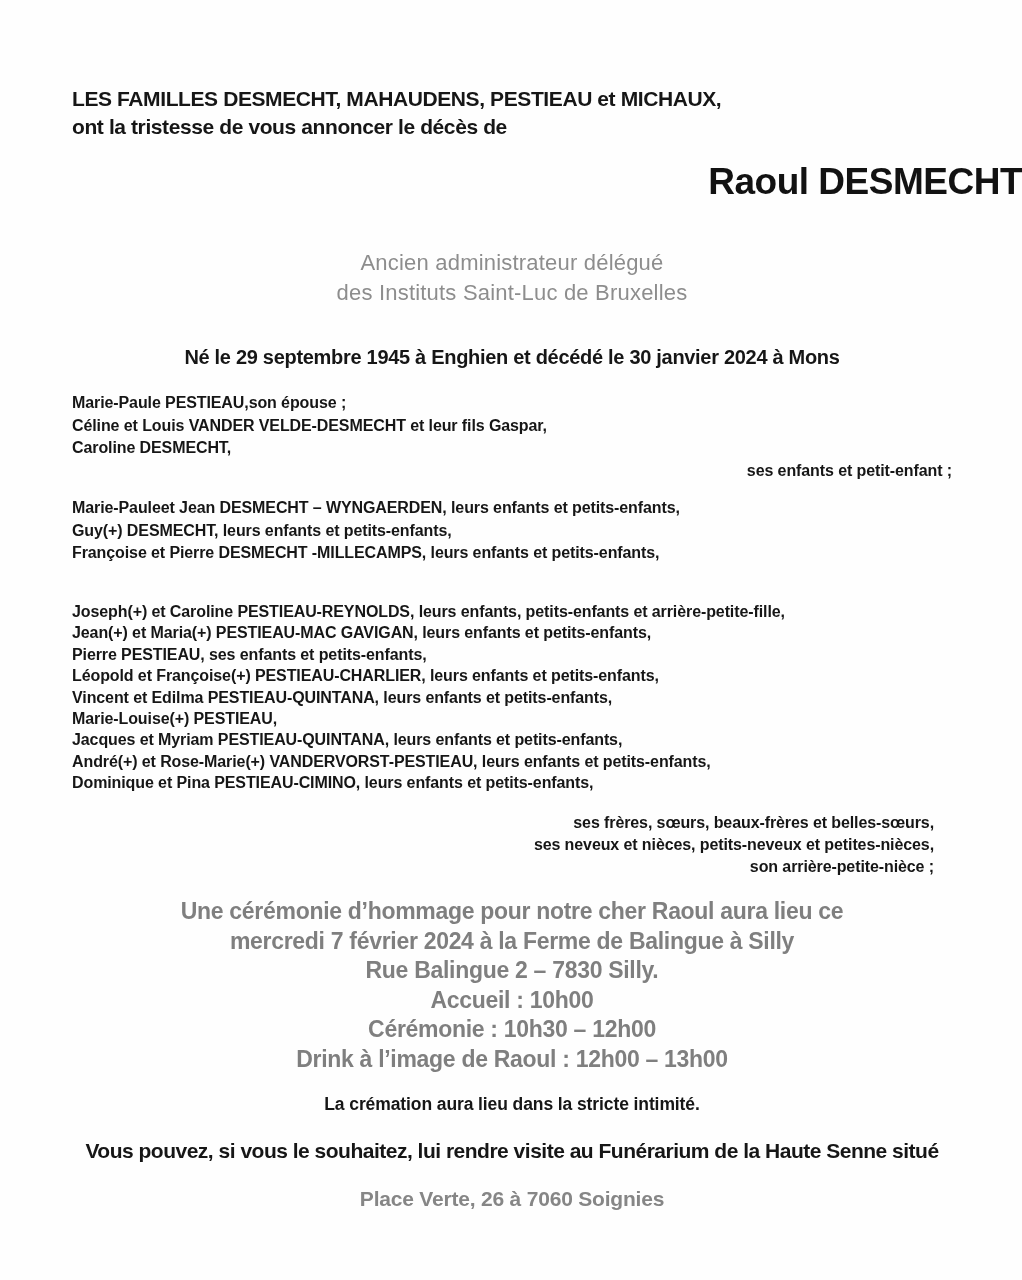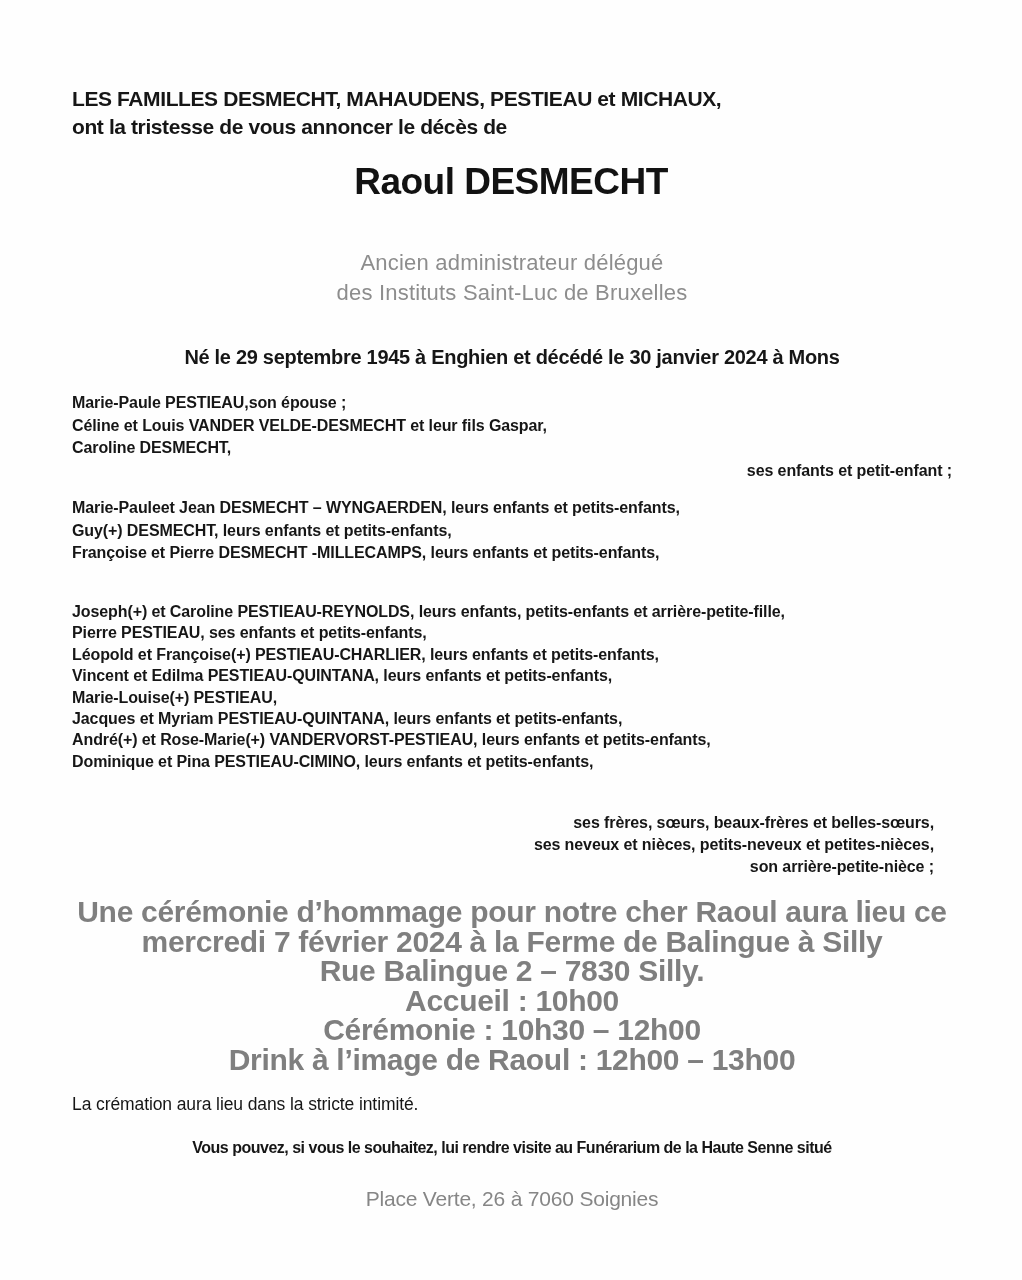--- a/index.html
+++ b/index.html
@@ -29,21 +29,21 @@
     font-weight: 700;
     line-height: 28px;
     letter-spacing: -0.4px;
   }
   .deceased-name {
     position: absolute;
     top: 160px;
     left: 0;
     right: 0;
     margin: 0;
-    text-align: center;
+    text-align: right;
     font-size: 37px;
     font-weight: 700;
     line-height: 44px;
     letter-spacing: -0.5px;
     color: #121212;
   }
   .subtitle {
     top: 248px;
     font-size: 22px;
     font-weight: 400;
@@ -73,45 +73,45 @@
   }
   .align-right { text-align: right; }
   .relatives-block {
     top: 812px;
     right: 88px;
     line-height: 22px;
     text-align: right;
   }
   .ceremony {
     top: 897px;
-    font-size: 30px;
+    font-size: 23px;
     font-weight: 700;
     line-height: 29.6px;
     color: #7f7f7f;
     text-align: center;
     letter-spacing: -0.3px;
   }
   .cremation-note {
     top: 1094px;
     font-size: 17.5px;
-    font-weight: 400;
-    text-align: left;
+    font-weight: 700;
+    text-align: center;
     letter-spacing: -0.1px;
   }
   .visit-note {
     top: 1139px;
-    font-size: 16px;
+    font-size: 21px;
     font-weight: 700;
     text-align: center;
     letter-spacing: -0.5px;
   }
   .funerarium {
     top: 1185px;
     font-size: 21px;
-    font-weight: 400;
+    font-weight: 700;
     line-height: 28px;
     color: #868686;
     text-align: center;
     letter-spacing: -0.2px;
   }
 </style>
 </head>
 <body>
 
 <div class="page">
@@ -141,20 +141,21 @@
   </div>
 
   <div class="block names family-block-2">
     <div>Marie-Pauleet Jean DESMECHT – WYNGAERDEN, leurs enfants et petits-enfants,</div>
     <div>Guy(+) DESMECHT, leurs enfants et petits-enfants,</div>
     <div>Françoise et Pierre DESMECHT -MILLECAMPS, leurs enfants et petits-enfants,</div>
   </div>
 
   <div class="block names family-block-3">
     <div>Joseph(+) et Caroline PESTIEAU-REYNOLDS, leurs enfants, petits-enfants et arrière-petite-fille,</div>
+    <div>Jean(+) et Maria(+) PESTIEAU-MAC GAVIGAN, leurs enfants et petits-enfants,</div>
     <div>Pierre PESTIEAU, ses enfants et petits-enfants,</div>
     <div>Léopold et Françoise(+) PESTIEAU-CHARLIER, leurs enfants et petits-enfants,</div>
     <div>Vincent et Edilma PESTIEAU-QUINTANA, leurs enfants et petits-enfants,</div>
     <div>Marie-Louise(+) PESTIEAU,</div>
     <div>Jacques et Myriam PESTIEAU-QUINTANA, leurs enfants et petits-enfants,</div>
     <div>André(+) et Rose-Marie(+) VANDERVORST-PESTIEAU, leurs enfants et petits-enfants,</div>
     <div>Dominique et Pina PESTIEAU-CIMINO, leurs enfants et petits-enfants,</div>
   </div>
 
   <div class="block names relatives-block">

